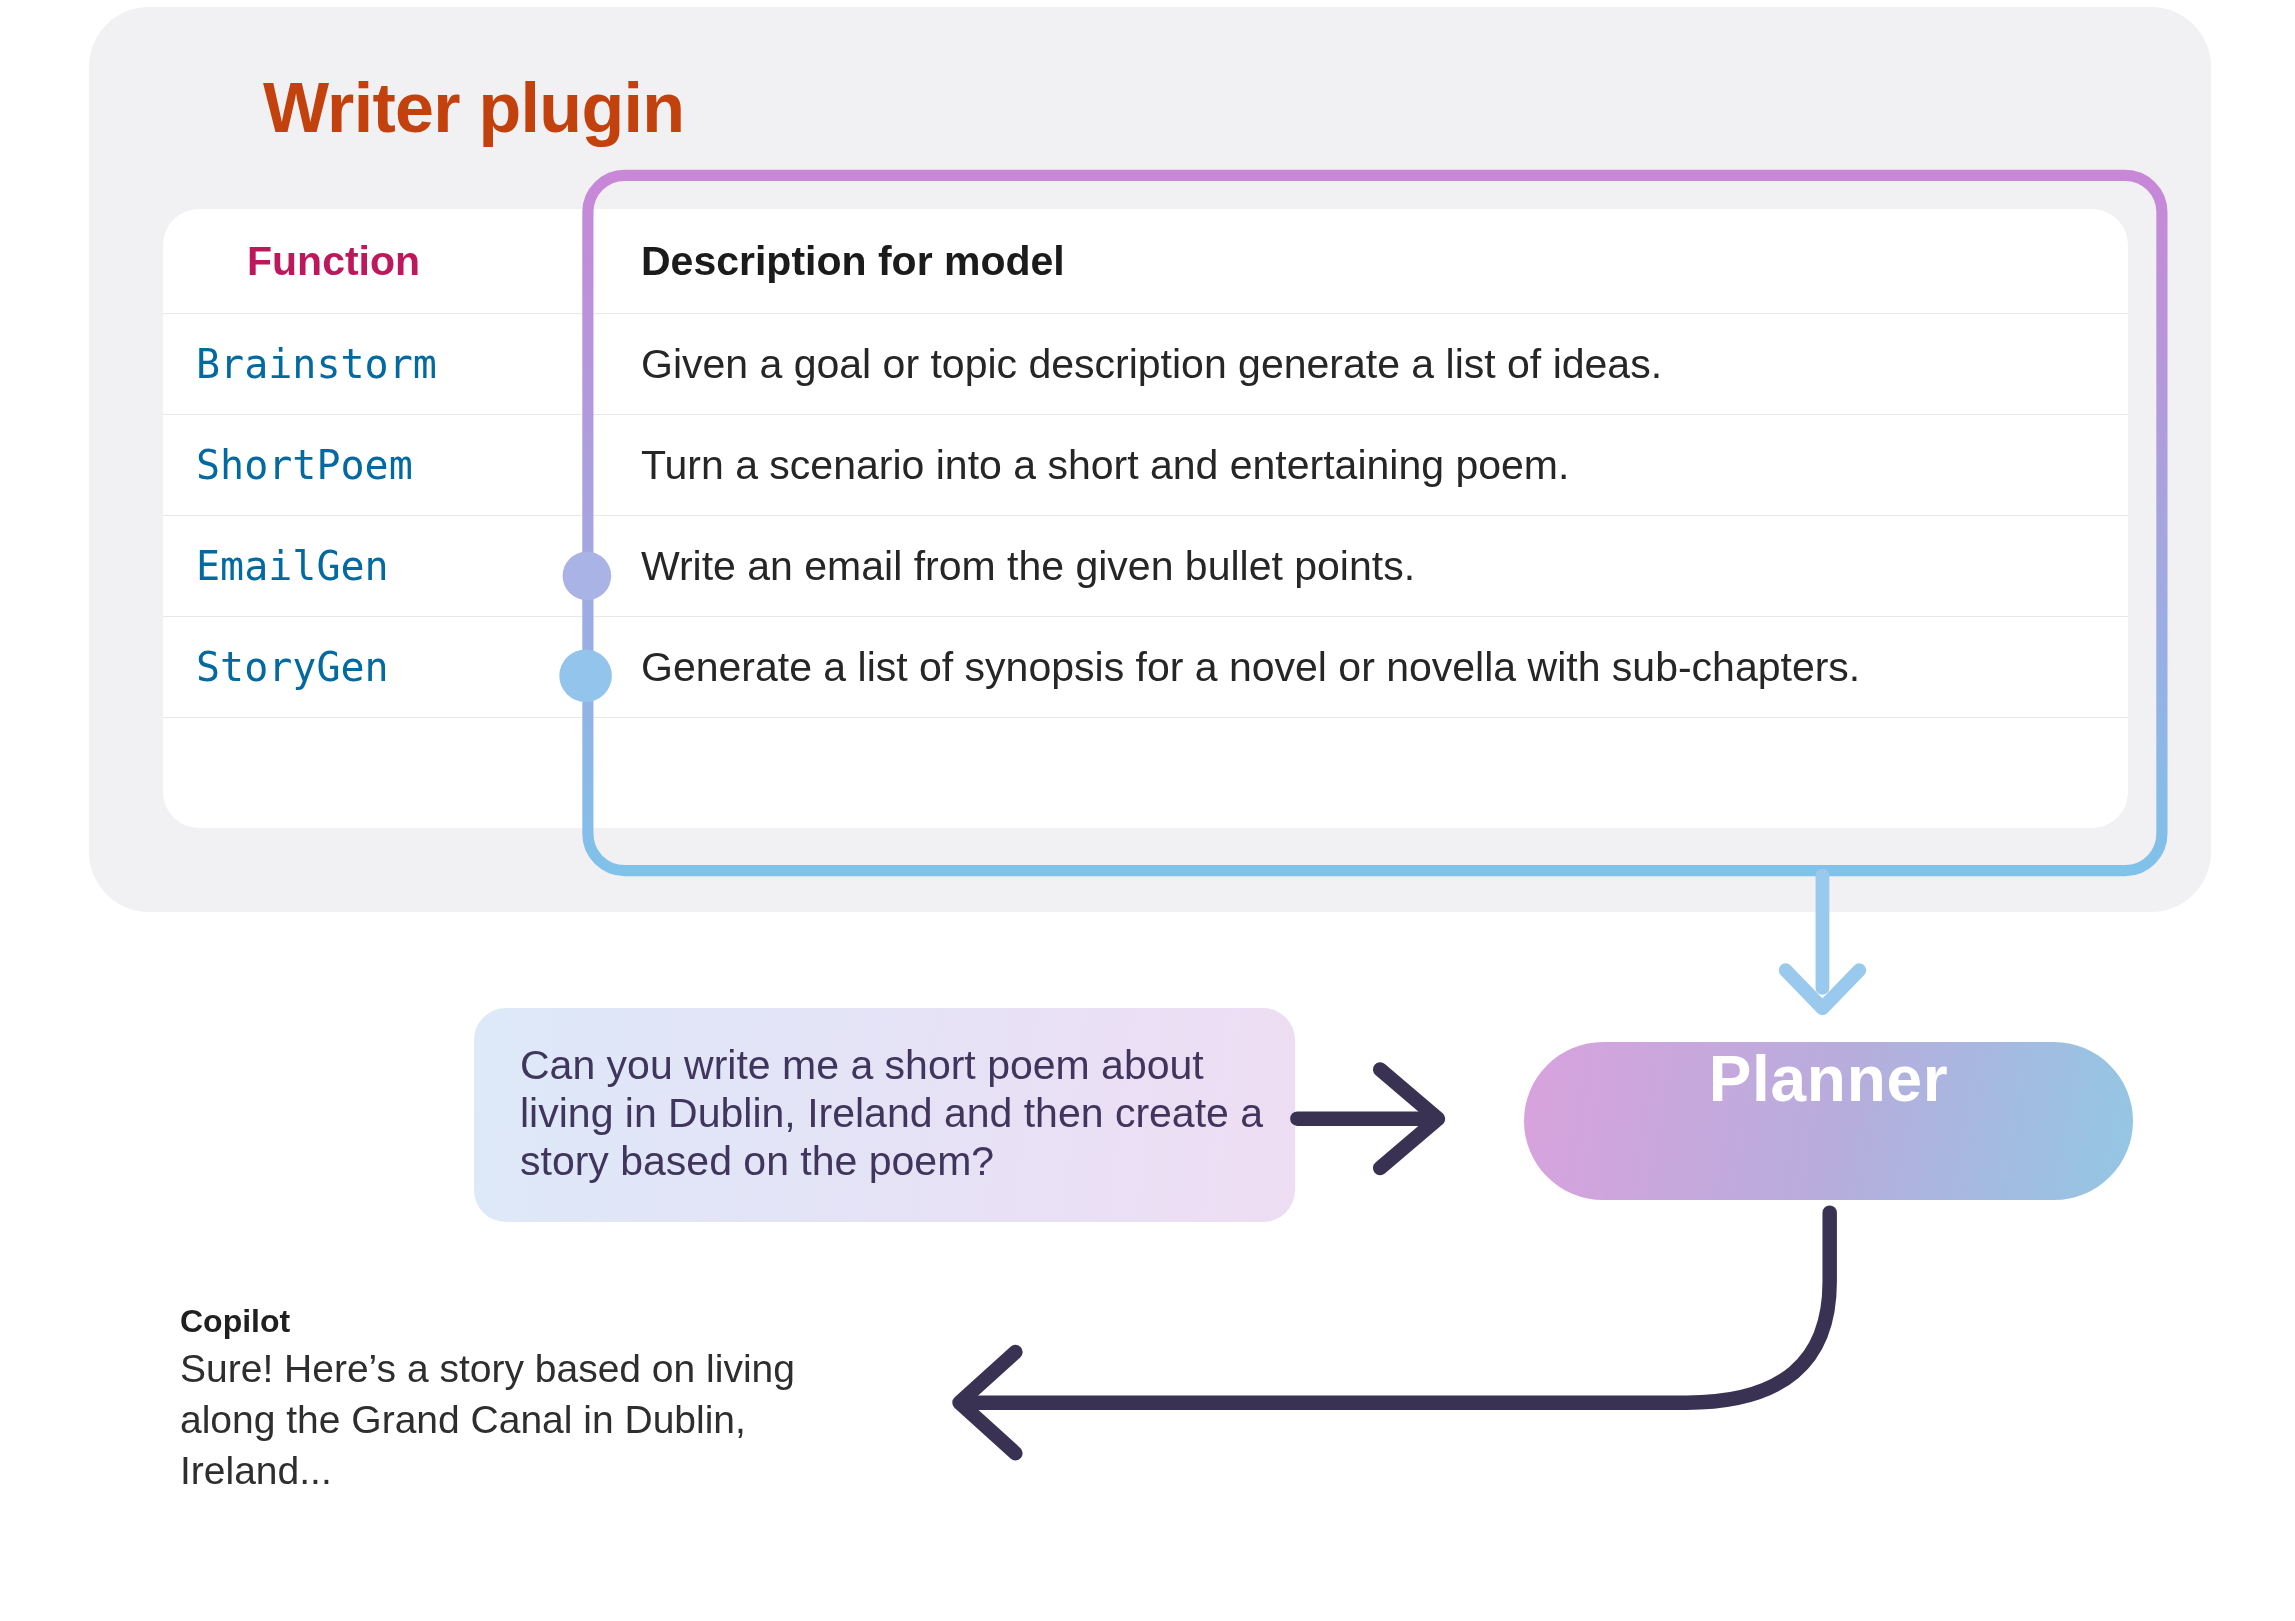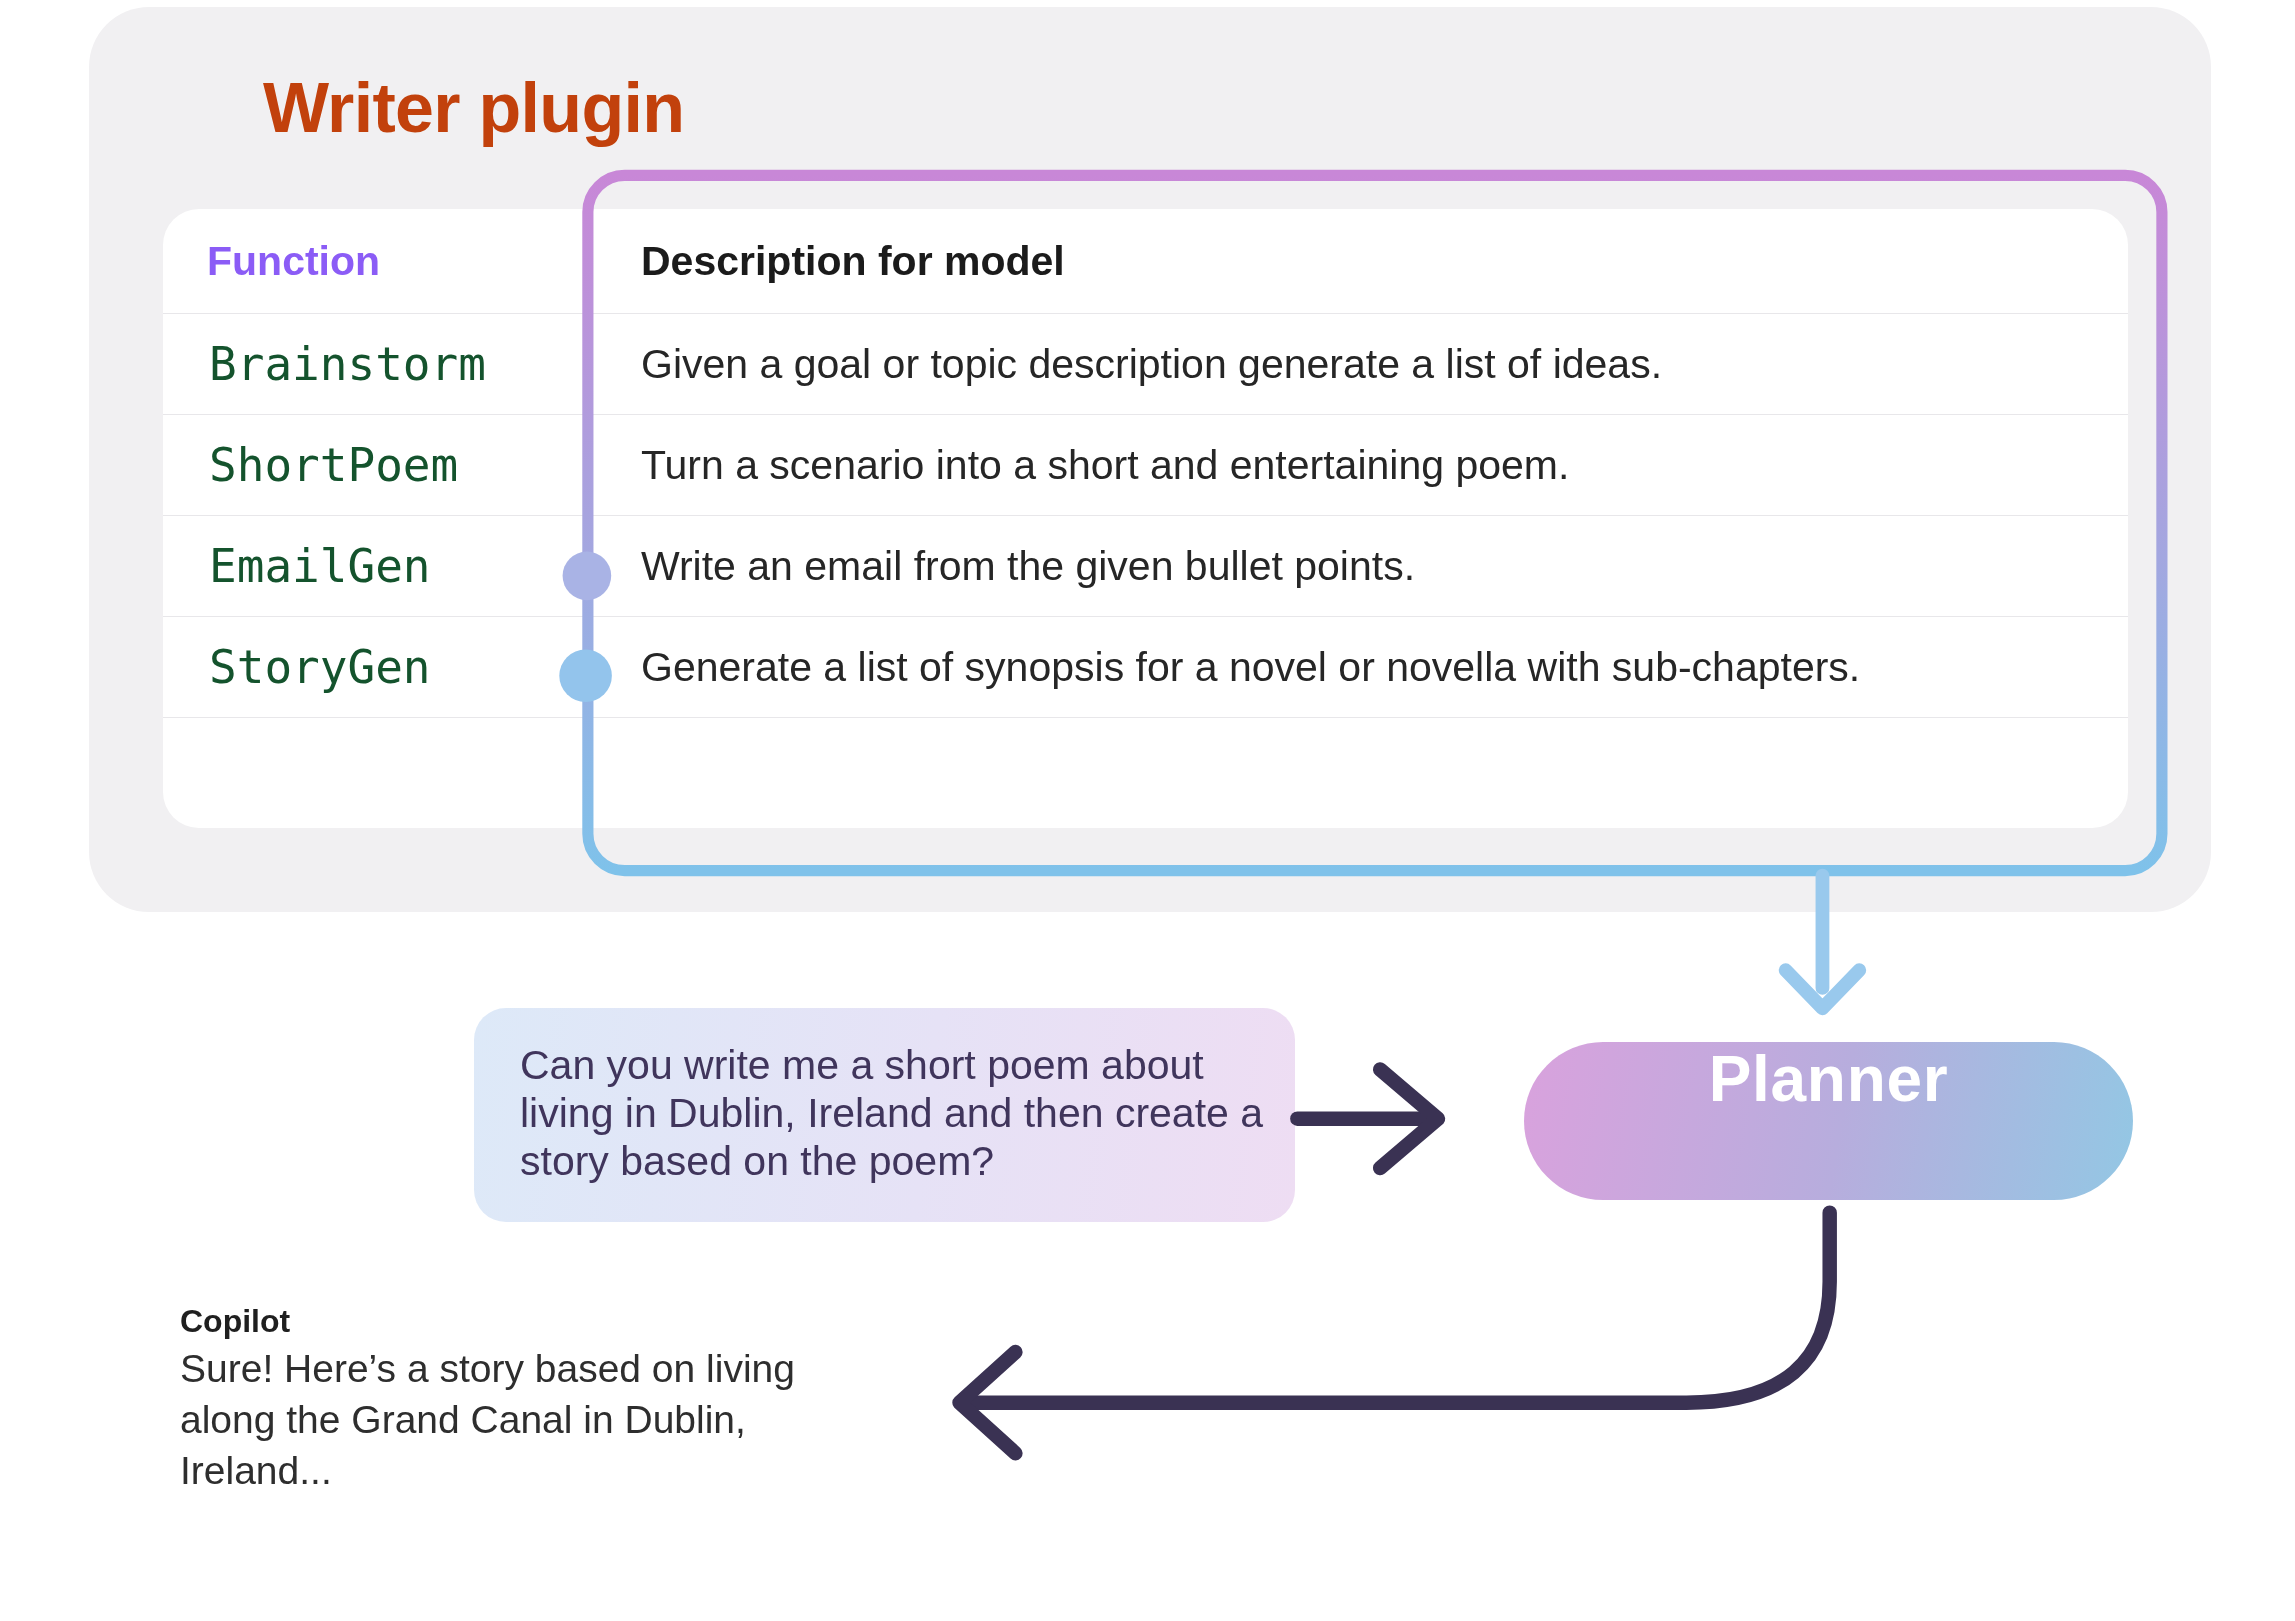--- a/index.html
+++ b/index.html
@@ -12,24 +12,24 @@
   .plugin-title{position:absolute;left:174px;top:62px;font-size:70px;line-height:79px;
                 font-weight:700;color:#c2410c;letter-spacing:-0.7px;}
 
   
   .fn-table{position:absolute;left:163px;top:209px;width:1965px;height:619px;
             background:#ffffff;border-radius:36px;overflow:hidden;}
   .t-row{display:flex;align-items:center;height:100px;border-bottom:1.3px solid #e8e7ea;}
   .t-row.header{height:104px;}
   .t-row.last{border-bottom:none;}
   .cell{box-sizing:border-box;}
-  .cell.fn{width:425px;padding-left:46px;flex:none;font-family:"DejaVu Sans Mono",monospace;
-           font-size:46px;color:#14532d;}
+  .cell.fn{width:425px;padding-left:33px;flex:none;font-family:"DejaVu Sans Mono",monospace;
+           font-size:40px;color:#0369a1;}
   .header .cell.fn{font-family:"Liberation Sans",sans-serif;font-weight:700;font-size:41px;
-                   color:#8b5cf6;padding-left:44px;}
+                   color:#be185d;padding-left:84px;}
   .cell.desc{flex:1;padding-left:53px;font-size:41px;color:#262626;}
   .header .cell.desc{font-weight:700;color:#1b1b1b;}
 
   
   .user-bubble{position:absolute;left:474px;top:1008px;width:821px;height:214px;
                border-radius:32px;background:linear-gradient(97deg,#dde9f8 0%,#e6e2f6 55%,#eeddf3 100%);}
   .user-bubble::before{content:"";position:absolute;left:-33px;top:-30px;right:-41px;bottom:-30px;
                background:#070609;border-radius:51px;z-index:-1;}
   .user-bubble .bubble-text{padding:33px 28px 0 46px;font-size:41px;line-height:48px;color:#40355c;}
 

